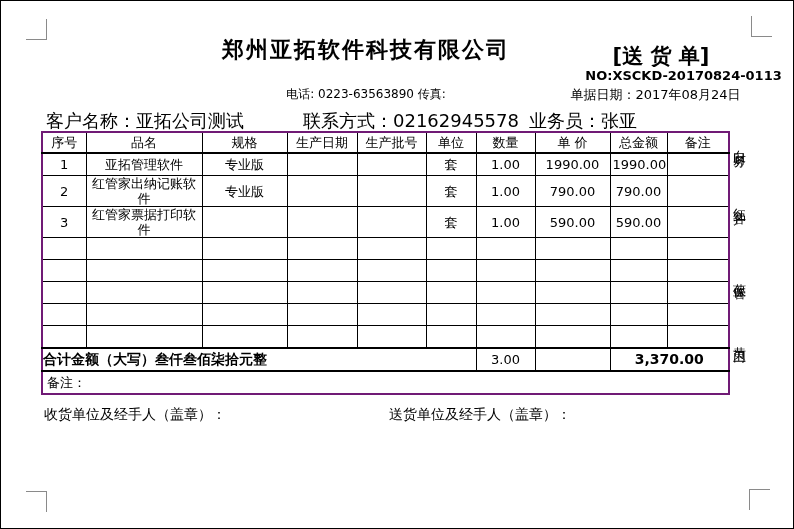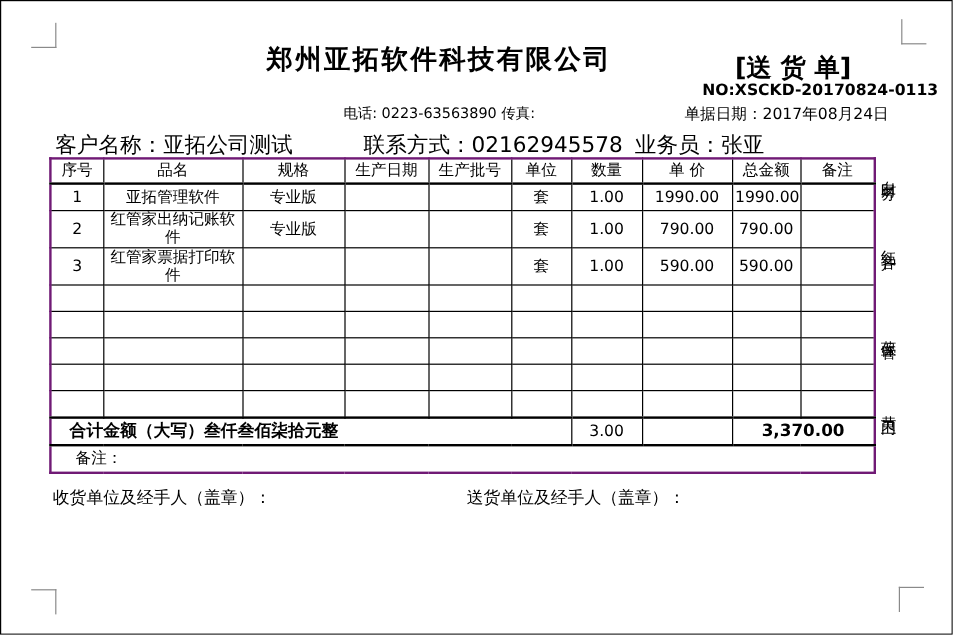--- a/index.html
+++ b/index.html
@@ -35,23 +35,23 @@
     border:2px solid #701a75; font-size:13px;
   }
   table.grid td, table.grid th {
     border:1px solid #000; padding:0 2px; text-align:center;
     vertical-align:middle; font-weight:normal; overflow:hidden;
     line-height:15px;
   }
   table.grid thead th { height:19px; border-bottom:2px solid #000; }
   table.grid tbody td { height:21px; }
   tr.total-row td { border-top:2px solid #000; border-bottom:2px solid #000; height:23px; }
-  tr.total-row .total-label { text-align:left; font-weight:bold; font-size:14px; padding-left:15px; }
+  tr.total-row .total-label { text-align:left; font-weight:bold; font-size:14px; padding-left:0; }
   tr.total-row .total-amount { font-weight:bold; font-size:14px; }
-  tr.remark-row td { text-align:left; padding-left:20px; height:20px; }
+  tr.remark-row td { text-align:left; padding-left:4px; height:20px; }
 
   .sig { top:405px; font-size:14px; }
   .sig.recv { left:43px; }
   .sig.send { left:388px; }
 
   .side-label {
     position:absolute; left:730px; width:16px;
     writing-mode:vertical-rl; text-orientation:upright;
     font-size:13px; letter-spacing:2px; line-height:16px;
   }

